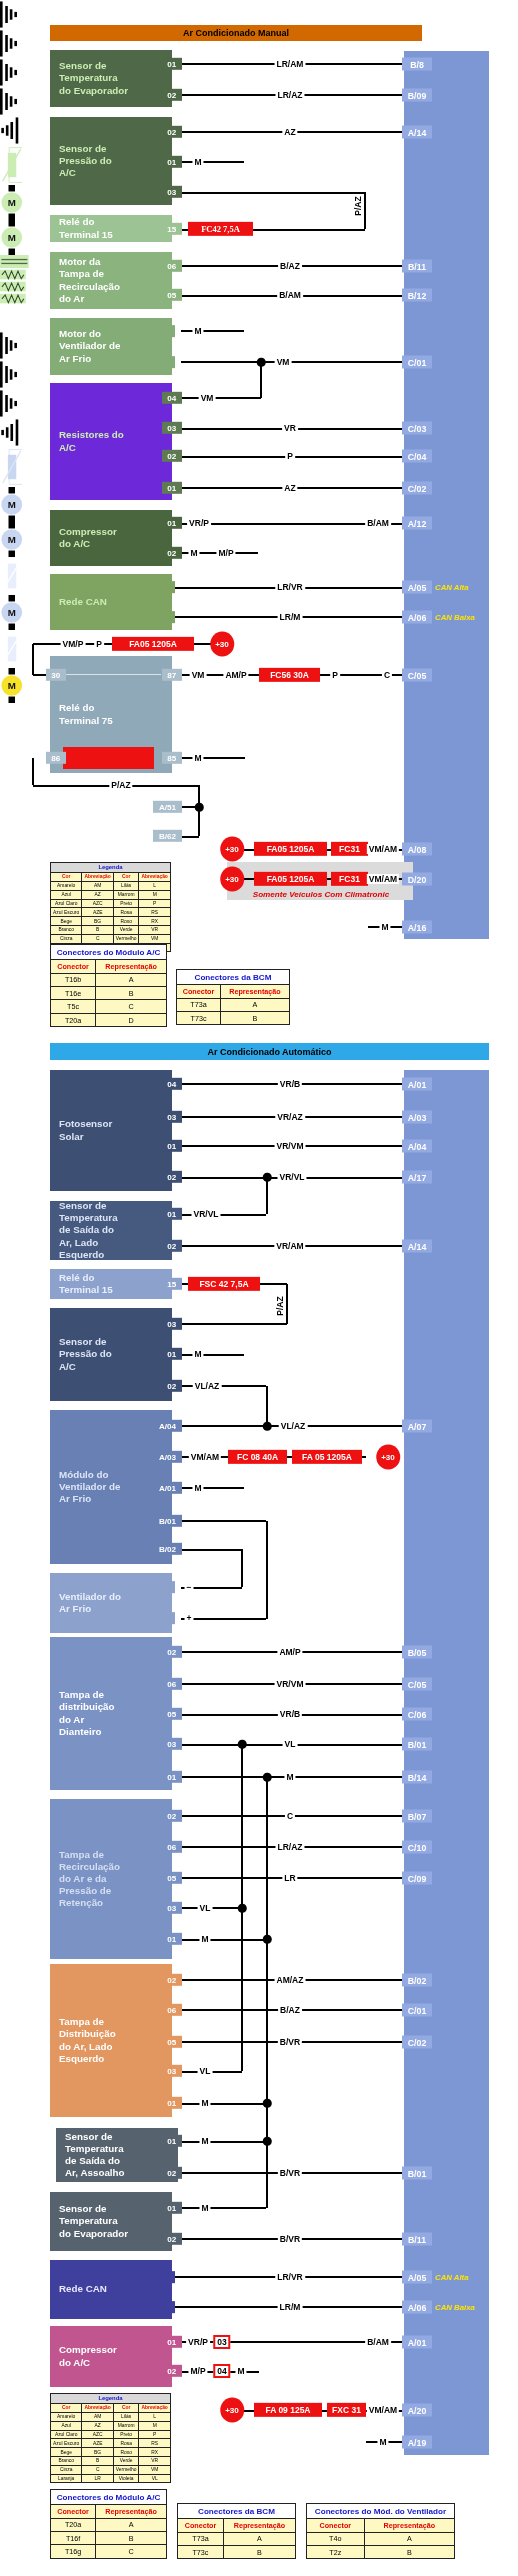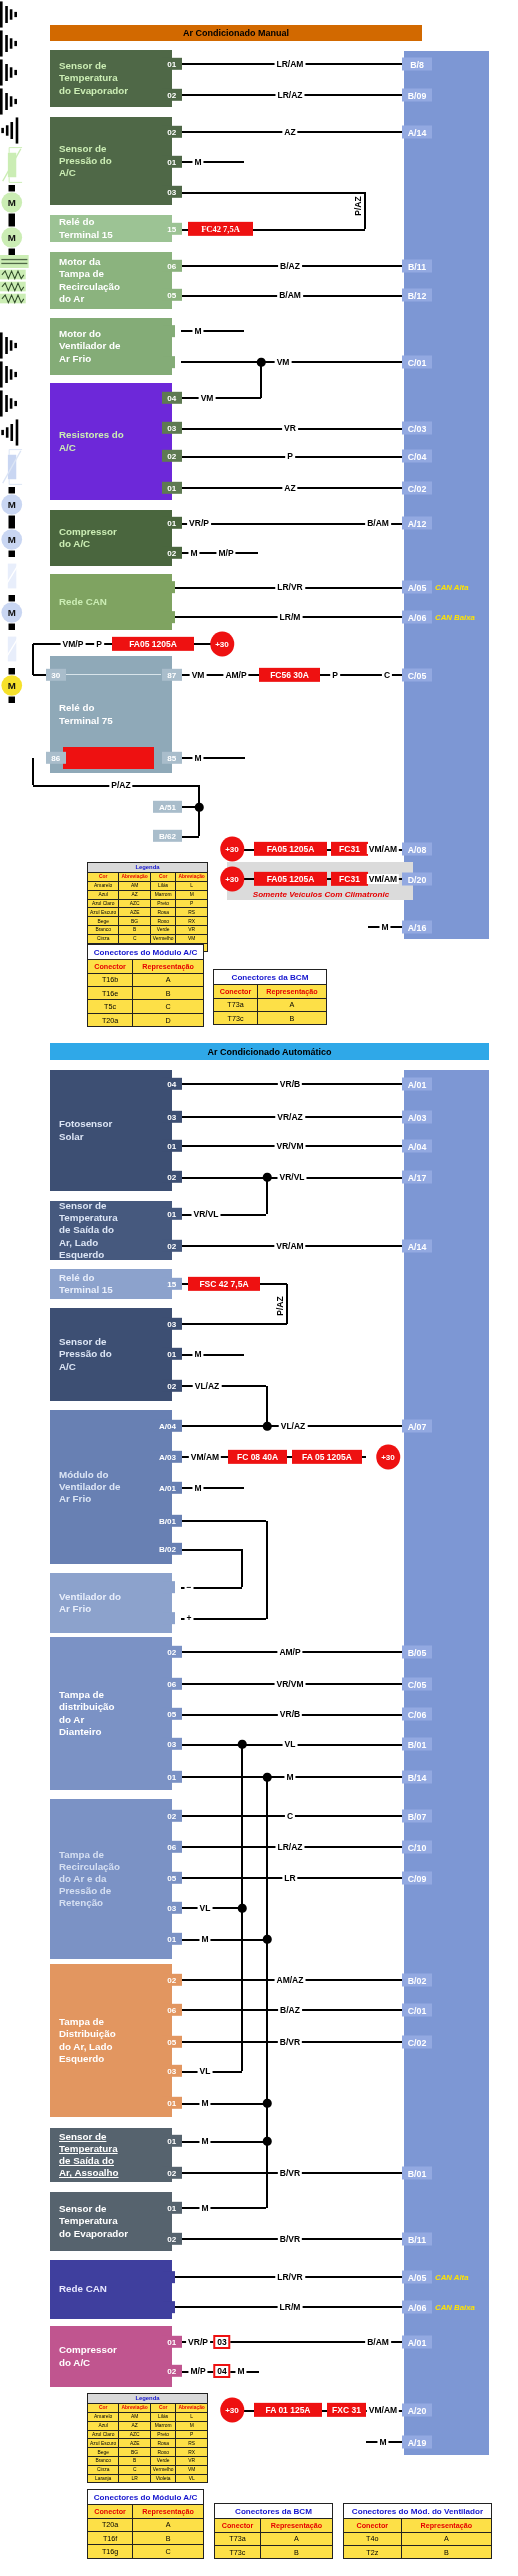--- a/index.html
+++ b/index.html
@@ -29,21 +29,21 @@
   .stub{height:11.7px;transform:translateY(-50%);z-index:6;}
   .note{color:#FFE400;font-style:italic;font-weight:bold;font-size:7.8px;transform:translateY(-50%);
         white-space:nowrap;z-index:6;}
   .redbox{background:#fff;border:2px solid #EE1111;color:#000;font-weight:bold;font-size:8.5px;
         padding:0 2px;transform:translate(-50%,-50%);white-space:nowrap;z-index:5;}
   .dot{width:8.5px;height:8.5px;border-radius:50%;background:#000;transform:translate(-50%,-50%);z-index:4;}
   .cnote{color:#E50000;font-style:italic;font-weight:bold;font-size:8.1px;
         transform:translate(-50%,-50%);white-space:nowrap;z-index:6;}
   .coil{background:#EE1111;z-index:4;}
   .relayline{background:#D8E4EA;height:1.3px;z-index:3;}
-  table.dg{border-collapse:collapse;background:#fde047;z-index:7;position:absolute;margin-left:37px;}
+  table.dg{border-collapse:collapse;background:#fef9c3;z-index:7;position:absolute;}
   table.dg td{border:0.7px solid #222;text-align:center;vertical-align:middle;padding:0 1.3px;}
   table.dg .t{color:#1515CE;font-weight:bold;background:#fff;}
   table.dg .h{color:#E50000;font-weight:bold;}
   table.conn{font-size:7.2px;}
   table.conn .t{font-size:8.1px;height:14.3px;}
   table.conn .h{font-size:7.2px;height:12.4px;}
   table.conn td{height:12.4px;}
   table.leg{font-size:4.9px;}
   table.leg .t{font-size:5.9px;height:8.5px;background:#D9D9D9;}
   table.leg .h{font-size:4.9px;height:8.5px;}
@@ -405,21 +405,21 @@
     <div class="redbox abs" style="left: 222px; top: 2371px;">04</div>
     <div class="wlabel abs" style="left: 241px; top: 2371px;">M</div>
     <div style="left: 258px; top: 2357px; width: 19.6px; height: 29px; z-index: 5;"><svg width="19.6" height="29" viewBox="0 0 30 44">
         <rect x="0" y="2" width="4" height="40" fill="#000"></rect>
         <rect x="8" y="9" width="4" height="26" fill="#000"></rect>
         <rect x="15" y="14" width="4" height="16" fill="#000"></rect>
         <rect x="22" y="18" width="4" height="8" fill="#000"></rect>
       </svg></div>
     <div class="wire abs" style="left: 229px; top: 2410px; width: 173px; height: 2px;"></div>
     <div class="plus30 abs" style="left: 232px; top: 2410px;">+30</div>
-    <div class="fuse abs" style="left: 254px; top: 2410px; width: 68px;">FA 01 125A</div>
+    <div class="fuse abs" style="left: 254px; top: 2410px; width: 68px;">FA 09 125A</div>
     <div class="fuse abs" style="left: 327px; top: 2410px; width: 39px;">FXC 31</div>
     <div class="wlabel abs" style="left: 383px; top: 2410px;">VM/AM</div>
     <div class="barchip abs" style="left: 402px; top: 2410px;">A/20</div>
     <div class="wire abs" style="left: 366px; top: 2441px; width: 37px; height: 2px;"></div>
     <div style="left: 349px; top: 2427px; width: 19.6px; height: 29px; z-index: 5;"><svg width="19.6" height="29" viewBox="0 0 30 44">
         <rect x="2" y="18" width="4" height="8" fill="#000"></rect>
         <rect x="9" y="14" width="4" height="16" fill="#000"></rect>
         <rect x="16" y="9" width="4" height="26" fill="#000"></rect>
         <rect x="24" y="2" width="4" height="40" fill="#000"></rect>
       </svg></div>
@@ -521,21 +521,21 @@
         <rect x="13" y="0" width="10" height="10" fill="#000"></rect>
         <rect x="13" y="44" width="10" height="10" fill="#000"></rect>
         <circle cx="18" cy="27" r="16" fill="#F6E12B"></circle>
         <text x="18" y="32" text-anchor="middle" font-size="15" font-weight="bold" fill="#111">M</text>
       </svg></div>
     <div style="left: 134px; top: 2064px; width: 23.5px; height: 38px; z-index: 4;"><svg width="23.5" height="38" viewBox="0 0 36 58">
         <rect x="12" y="10" width="13" height="38" fill="#FFFFFF"></rect>
         <line x1="2" y1="54" x2="31" y2="7" stroke="#FFFFFF" stroke-width="2"></line>
         <path d="M31,7 l-8,1 M31,7 l-1,8" stroke="#FFFFFF" stroke-width="2" fill="none"></path>
       </svg></div>
-    <div class="box abs" style="left: 50px; top: 2128px; width: 122px; height: 54px; background: rgb(86, 99, 110); color: rgb(255, 255, 255); text-decoration: underline;">
+    <div class="box abs" style="left: 56px; top: 2128px; width: 122px; height: 54px; background: rgb(86, 99, 110); color: rgb(255, 255, 255);">
       <div class="ttl" style="max-width: 70px;">Sensor de Temperatura de Saída do Ar, Assoalho</div>
     </div>
     <div class="pinchip abs" style="left: 162px; top: 2141px; width: 19.6px; background: rgb(86, 99, 110);">01</div>
     <div class="pinchip abs" style="left: 162px; top: 2173px; width: 19.6px; background: rgb(86, 99, 110);">02</div>
     <div style="left: 134px; top: 2135px; width: 23.5px; height: 40px; z-index: 4;"><svg width="23.5" height="40" viewBox="0 0 36 62">
         <path d="M34,4 H14 V12 M34,58 H14 V50" stroke="#FFFFFF" stroke-width="1.5" fill="none"></path>
         <rect x="12" y="12" width="13" height="38" fill="#FFFFFF"></rect>
         <line x1="4" y1="56" x2="32" y2="6" stroke="#FFFFFF" stroke-width="2"></line>
       </svg></div>
     <div class="box abs" style="left: 50px; top: 2192px; width: 122px; height: 59px; background: rgb(86, 99, 110); color: rgb(255, 255, 255);">

